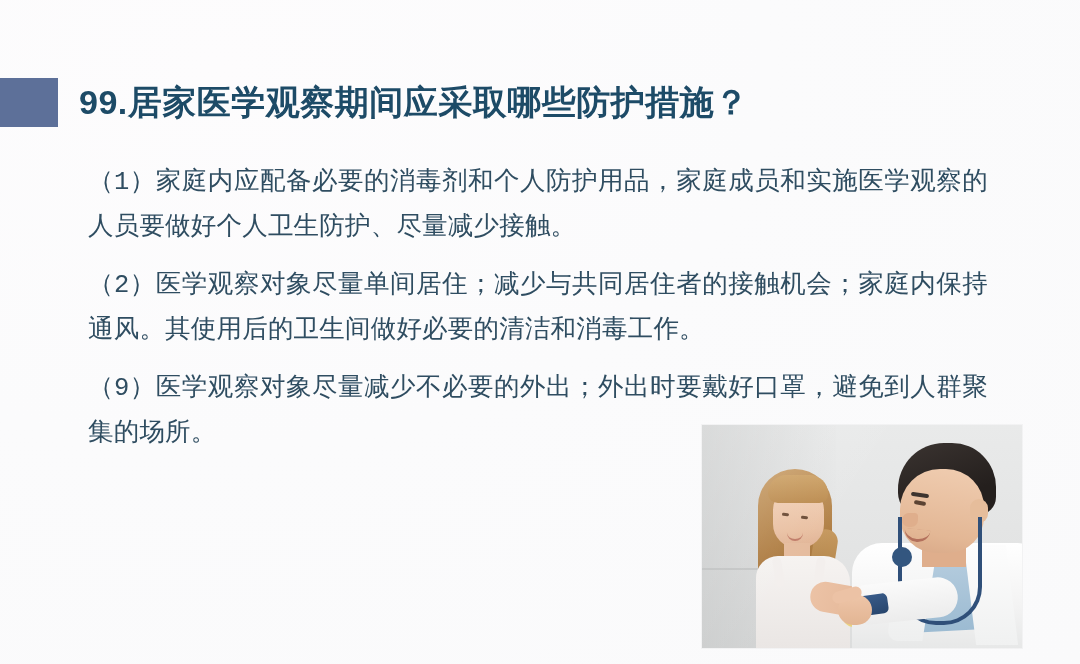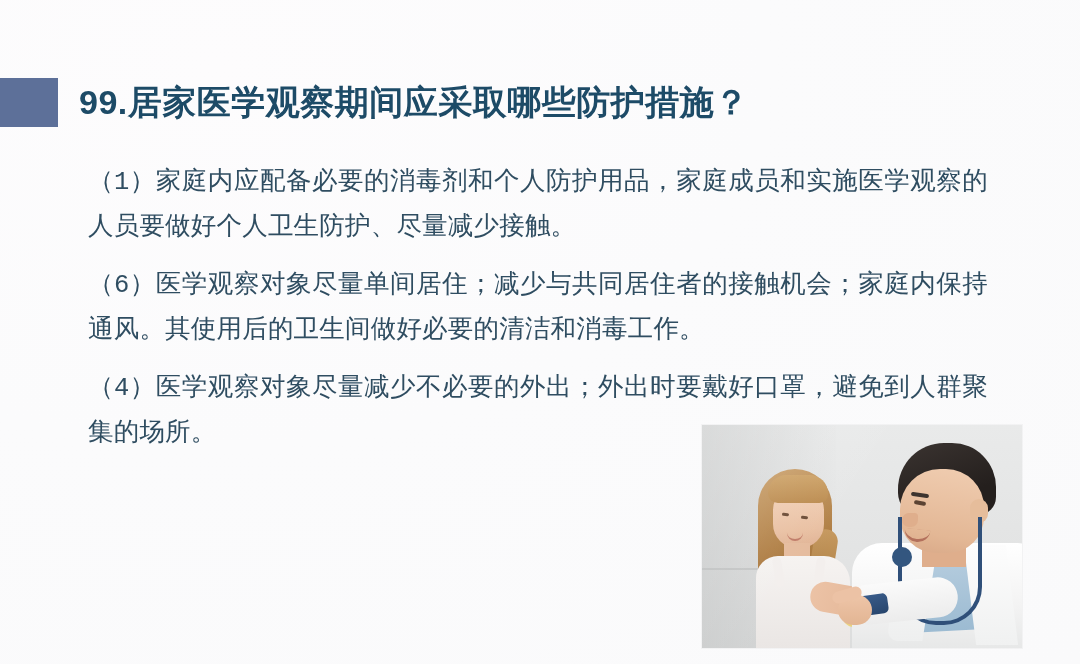--- a/index.html
+++ b/index.html
@@ -346,22 +346,22 @@
 
 <div class="slide">
 
   <div class="header">
     <div class="accent-bar"></div>
     <div class="title">99.居家医学观察期间应采取哪些防护措施？</div>
   </div>
 
   <div class="content">
     <p class="para p1">（1）家庭内应配备必要的消毒剂和个人防护用品，家庭成员和实施医学观察的人员要做好个人卫生防护、尽量减少接触。</p>
-    <p class="para p2">（6）医学观察对象尽量单间居住；减少与共同居住者的接触机会；家庭内保持通风。其使用后的卫生间做好必要的清洁和消毒工作。</p>
-    <p class="para p3">（4）医学观察对象尽量减少不必要的外出；外出时要戴好口罩，避免到人群聚集的场所。</p>
+    <p class="para p2">（2）医学观察对象尽量单间居住；减少与共同居住者的接触机会；家庭内保持通风。其使用后的卫生间做好必要的清洁和消毒工作。</p>
+    <p class="para p3">（9）医学观察对象尽量减少不必要的外出；外出时要戴好口罩，避免到人群聚集的场所。</p>
   </div>
 
   <div class="photo-frame">
     <div class="photo">
       <div class="wall-shadow"></div>
       <div class="wall-line"></div>
 
       <div class="girl-hair-back"></div>
       <div class="girl-braid"></div>
       <div class="girl-face"></div>

